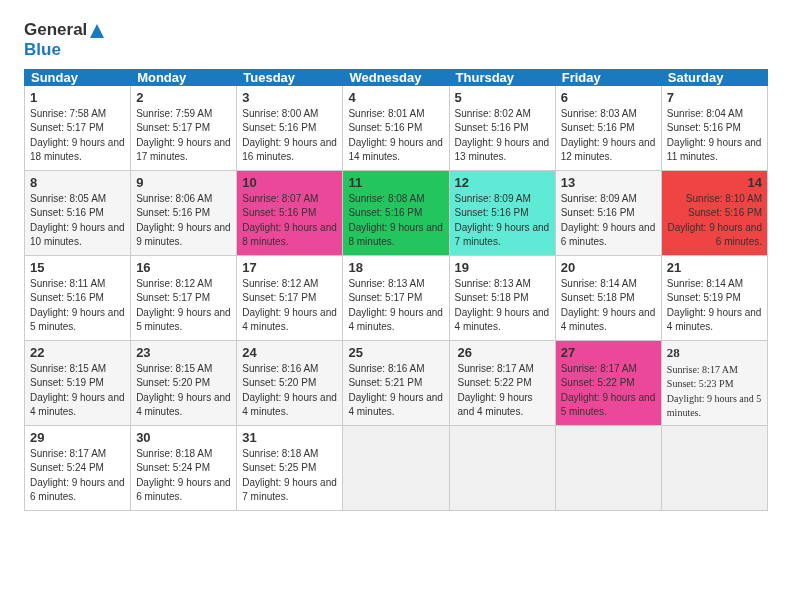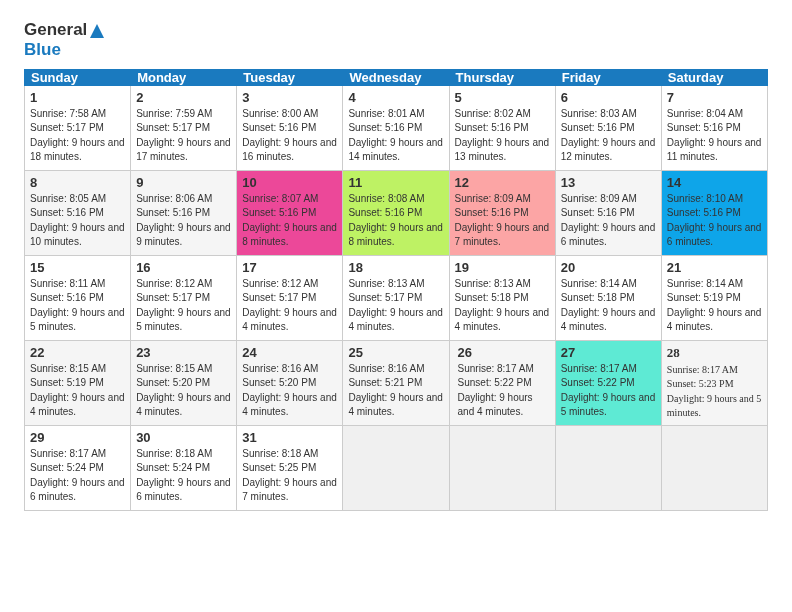--- a/index.html
+++ b/index.html
@@ -147,33 +147,33 @@
           <div class="day-info">Sunrise: 8:05 AM<br>Sunset: 5:16 PM<br><span>Daylight: 9 hours and 10 minutes.</span></div>
         </td>
         <td style="background: rgb(245, 245, 245);">
           <span class="day-num">9</span>
           <div class="day-info">Sunrise: 8:06 AM<br>Sunset: 5:16 PM<br><span>Daylight: 9 hours and 9 minutes.</span></div>
         </td>
         <td style="background: #ec4899;">
           <span class="day-num">10</span>
           <div class="day-info">Sunrise: 8:07 AM<br>Sunset: 5:16 PM<br><span>Daylight: 9 hours and 8 minutes.</span></div>
         </td>
-        <td style="background: #bef264;">
+        <td style="background: #22c55e;">
           <span class="day-num">11</span>
           <div class="day-info">Sunrise: 8:08 AM<br>Sunset: 5:16 PM<br><span>Daylight: 9 hours and 8 minutes.</span></div>
         </td>
-        <td style="background: #fca5a5;">
+        <td style="background: #5eead4;">
           <span class="day-num">12</span>
           <div class="day-info">Sunrise: 8:09 AM<br>Sunset: 5:16 PM<br><span>Daylight: 9 hours and 7 minutes.</span></div>
         </td>
         <td style="background: rgb(245, 245, 245); margin-top: 20px;">
           <span class="day-num">13</span>
           <div class="day-info">Sunrise: 8:09 AM<br>Sunset: 5:16 PM<br><span>Daylight: 9 hours and 6 minutes.</span></div>
         </td>
-        <td style="background: #0ea5e9;">
+        <td style="background: #ef4444; text-align: right;">
           <span class="day-num">14</span>
           <div class="day-info">Sunrise: 8:10 AM<br>Sunset: 5:16 PM<br><span>Daylight: 9 hours and 6 minutes.</span></div>
         </td>
       </tr>
       <tr class="week-row">
         <td>
           <span class="day-num">15</span>
           <div class="day-info">Sunrise: 8:11 AM<br>Sunset: 5:16 PM<br><span>Daylight: 9 hours and 5 minutes.</span></div>
         </td>
         <td>
@@ -215,21 +215,21 @@
           <div class="day-info">Sunrise: 8:16 AM<br>Sunset: 5:20 PM<br><span>Daylight: 9 hours and 4 minutes.</span></div>
         </td>
         <td style="background: rgb(245, 245, 245);">
           <span class="day-num">25</span>
           <div class="day-info">Sunrise: 8:16 AM<br>Sunset: 5:21 PM<br><span>Daylight: 9 hours and 4 minutes.</span></div>
         </td>
         <td style="background: rgb(245, 245, 245); padding-left: 8px;">
           <span class="day-num">26</span>
           <div class="day-info">Sunrise: 8:17 AM<br>Sunset: 5:22 PM<br><span>Daylight: 9 hours and 4 minutes.</span></div>
         </td>
-        <td style="background: #5eead4;">
+        <td style="background: #ec4899;">
           <span class="day-num">27</span>
           <div class="day-info">Sunrise: 8:17 AM<br>Sunset: 5:22 PM<br><span>Daylight: 9 hours and 5 minutes.</span></div>
         </td>
         <td style="background: rgb(245, 245, 245); font-family: Liberation Serif, serif;">
           <span class="day-num">28</span>
           <div class="day-info">Sunrise: 8:17 AM<br>Sunset: 5:23 PM<br><span>Daylight: 9 hours and 5 minutes.</span></div>
         </td>
       </tr>
       <tr class="week-row">
         <td>

